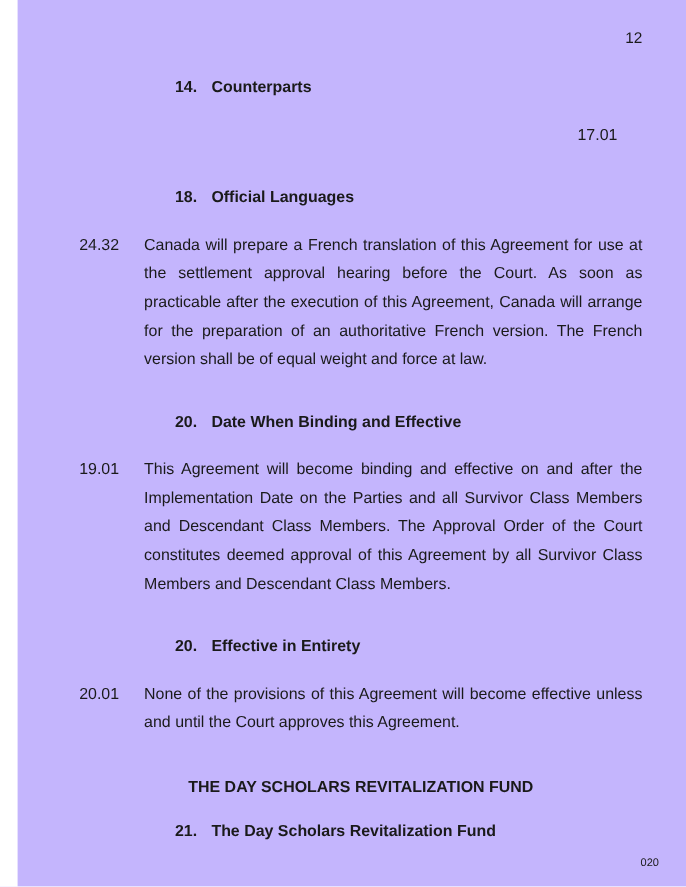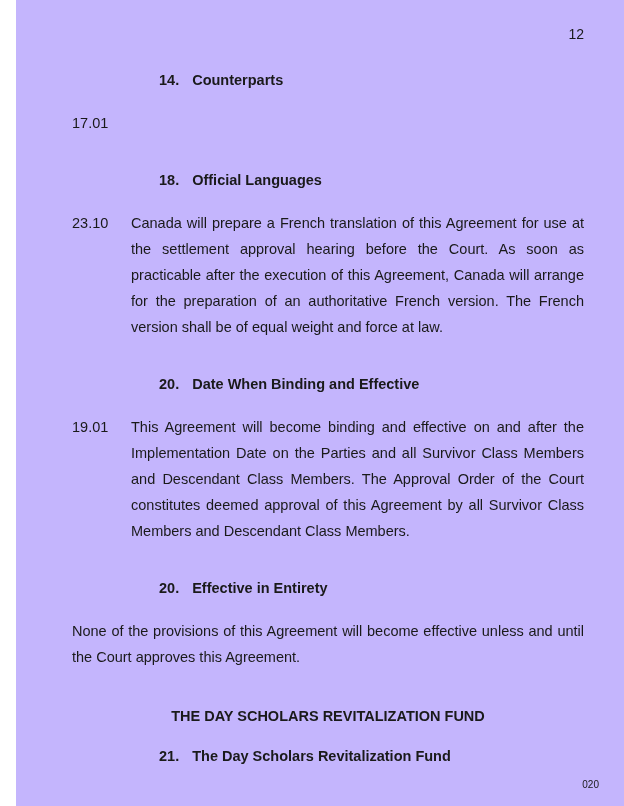--- a/index.html
+++ b/index.html
@@ -42,20 +42,21 @@
   .heading-20 { margin-top: 36px; }
   .heading-21 { margin-top: 24px; }
   .section-heading .h-num {
     display: inline-block;
     margin-right: 13px;
   }
   .paragraph {
     display: flex;
     margin-top: 22px;
     line-height: 26px;
+    justify-content: flex-end;
   }
   .para-num {
     flex: 0 0 59px;
     width: 59px;
   }
   .para-text {
     flex: 1;
     text-align: justify;
   }
   .center-heading {
@@ -84,36 +85,37 @@
       <span class="h-num">14.</span><span>Counterparts</span>
     </h3>
     <div class="paragraph">
       <span class="para-num">17.01</span>
     </div>
 
     <h3 class="section-heading heading-18">
       <span class="h-num">18.</span><span>Official Languages</span>
     </h3>
     <div class="paragraph">
-      <span class="para-num">23.10</span>
+      <span class="para-num">24.32</span>
       <div class="para-text">Canada will prepare a French translation of this Agreement for use at the settlement approval hearing before the Court. As soon as practicable after the execution of this Agreement, Canada will arrange for the preparation of an authoritative French version. The French version shall be of equal weight and force at law.</div>
     </div>
 
     <h3 class="section-heading heading-19">
       <span class="h-num">20.</span><span>Date When Binding and Effective</span>
     </h3>
     <div class="paragraph">
       <span class="para-num">19.01</span>
       <div class="para-text">This Agreement will become binding and effective on and after the Implementation Date on the Parties and all Survivor Class Members and Descendant Class Members. The Approval Order of the Court constitutes deemed approval of this Agreement by all Survivor Class Members and Descendant Class Members.</div>
     </div>
 
     <h3 class="section-heading heading-20">
       <span class="h-num">20.</span><span>Effective in Entirety</span>
     </h3>
     <div class="paragraph">
+      <span class="para-num">20.01</span>
       <div class="para-text">None of the provisions of this Agreement will become effective unless and until the Court approves this Agreement.</div>
     </div>
 
     <div class="center-heading">THE DAY SCHOLARS REVITALIZATION FUND</div>
 
     <h3 class="section-heading heading-21">
       <span class="h-num">21.</span><span>The Day Scholars Revitalization Fund</span>
     </h3>
 
   </div>

